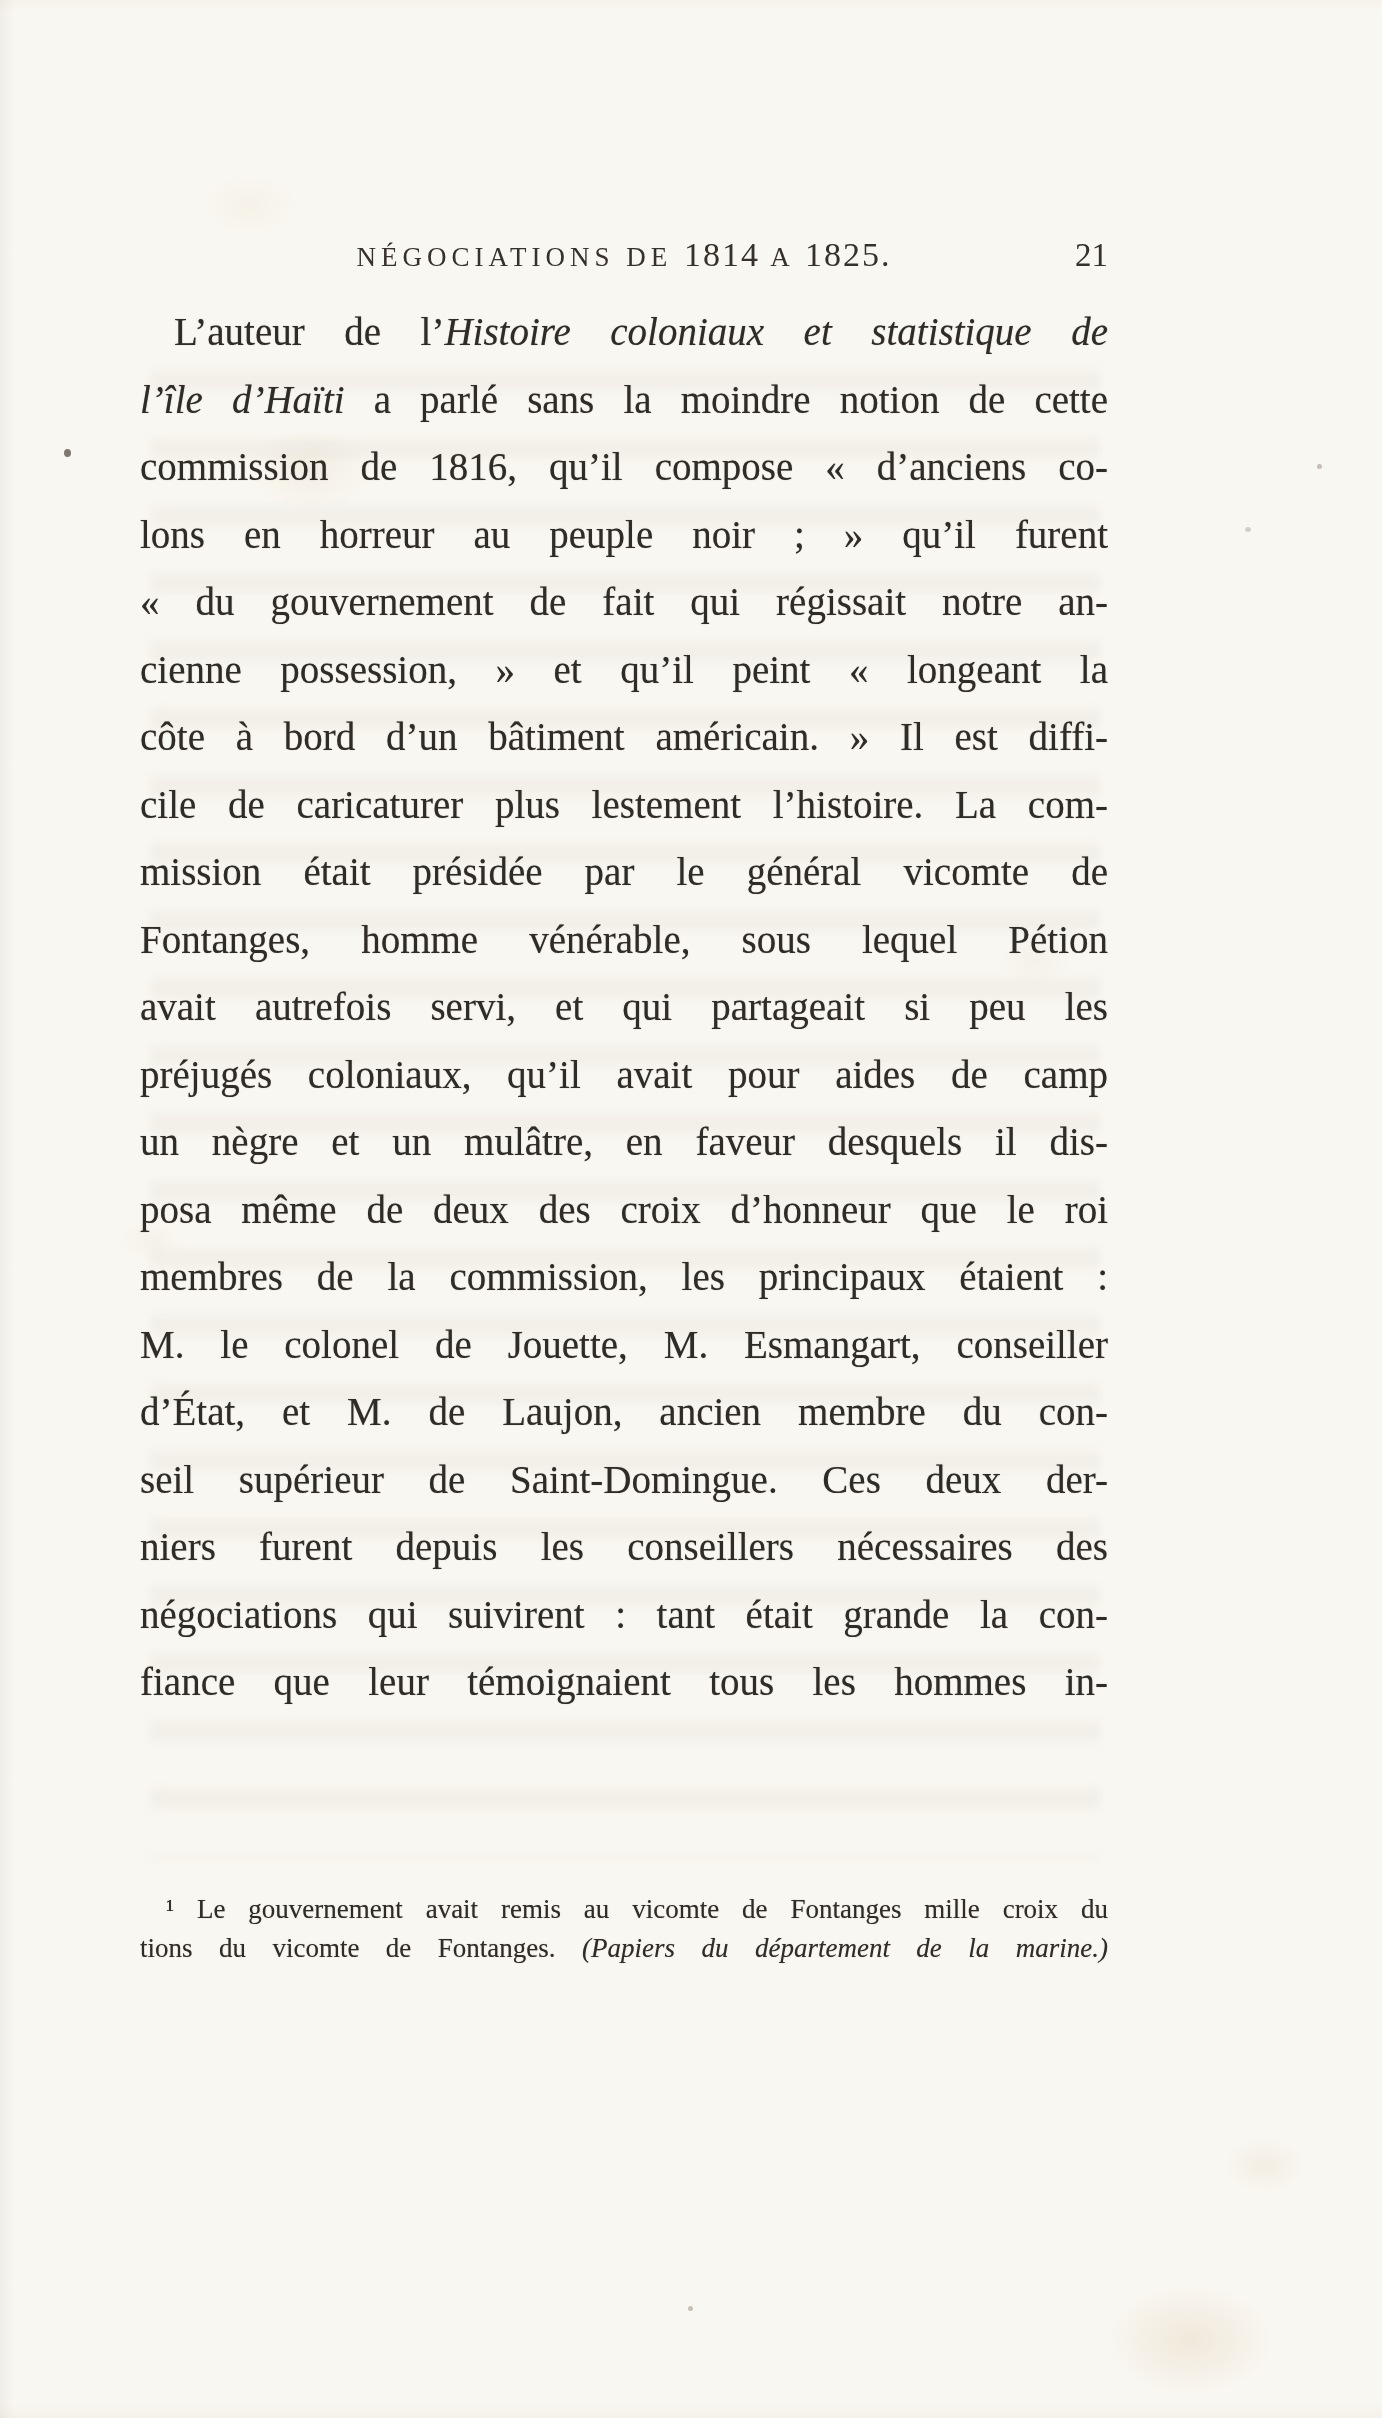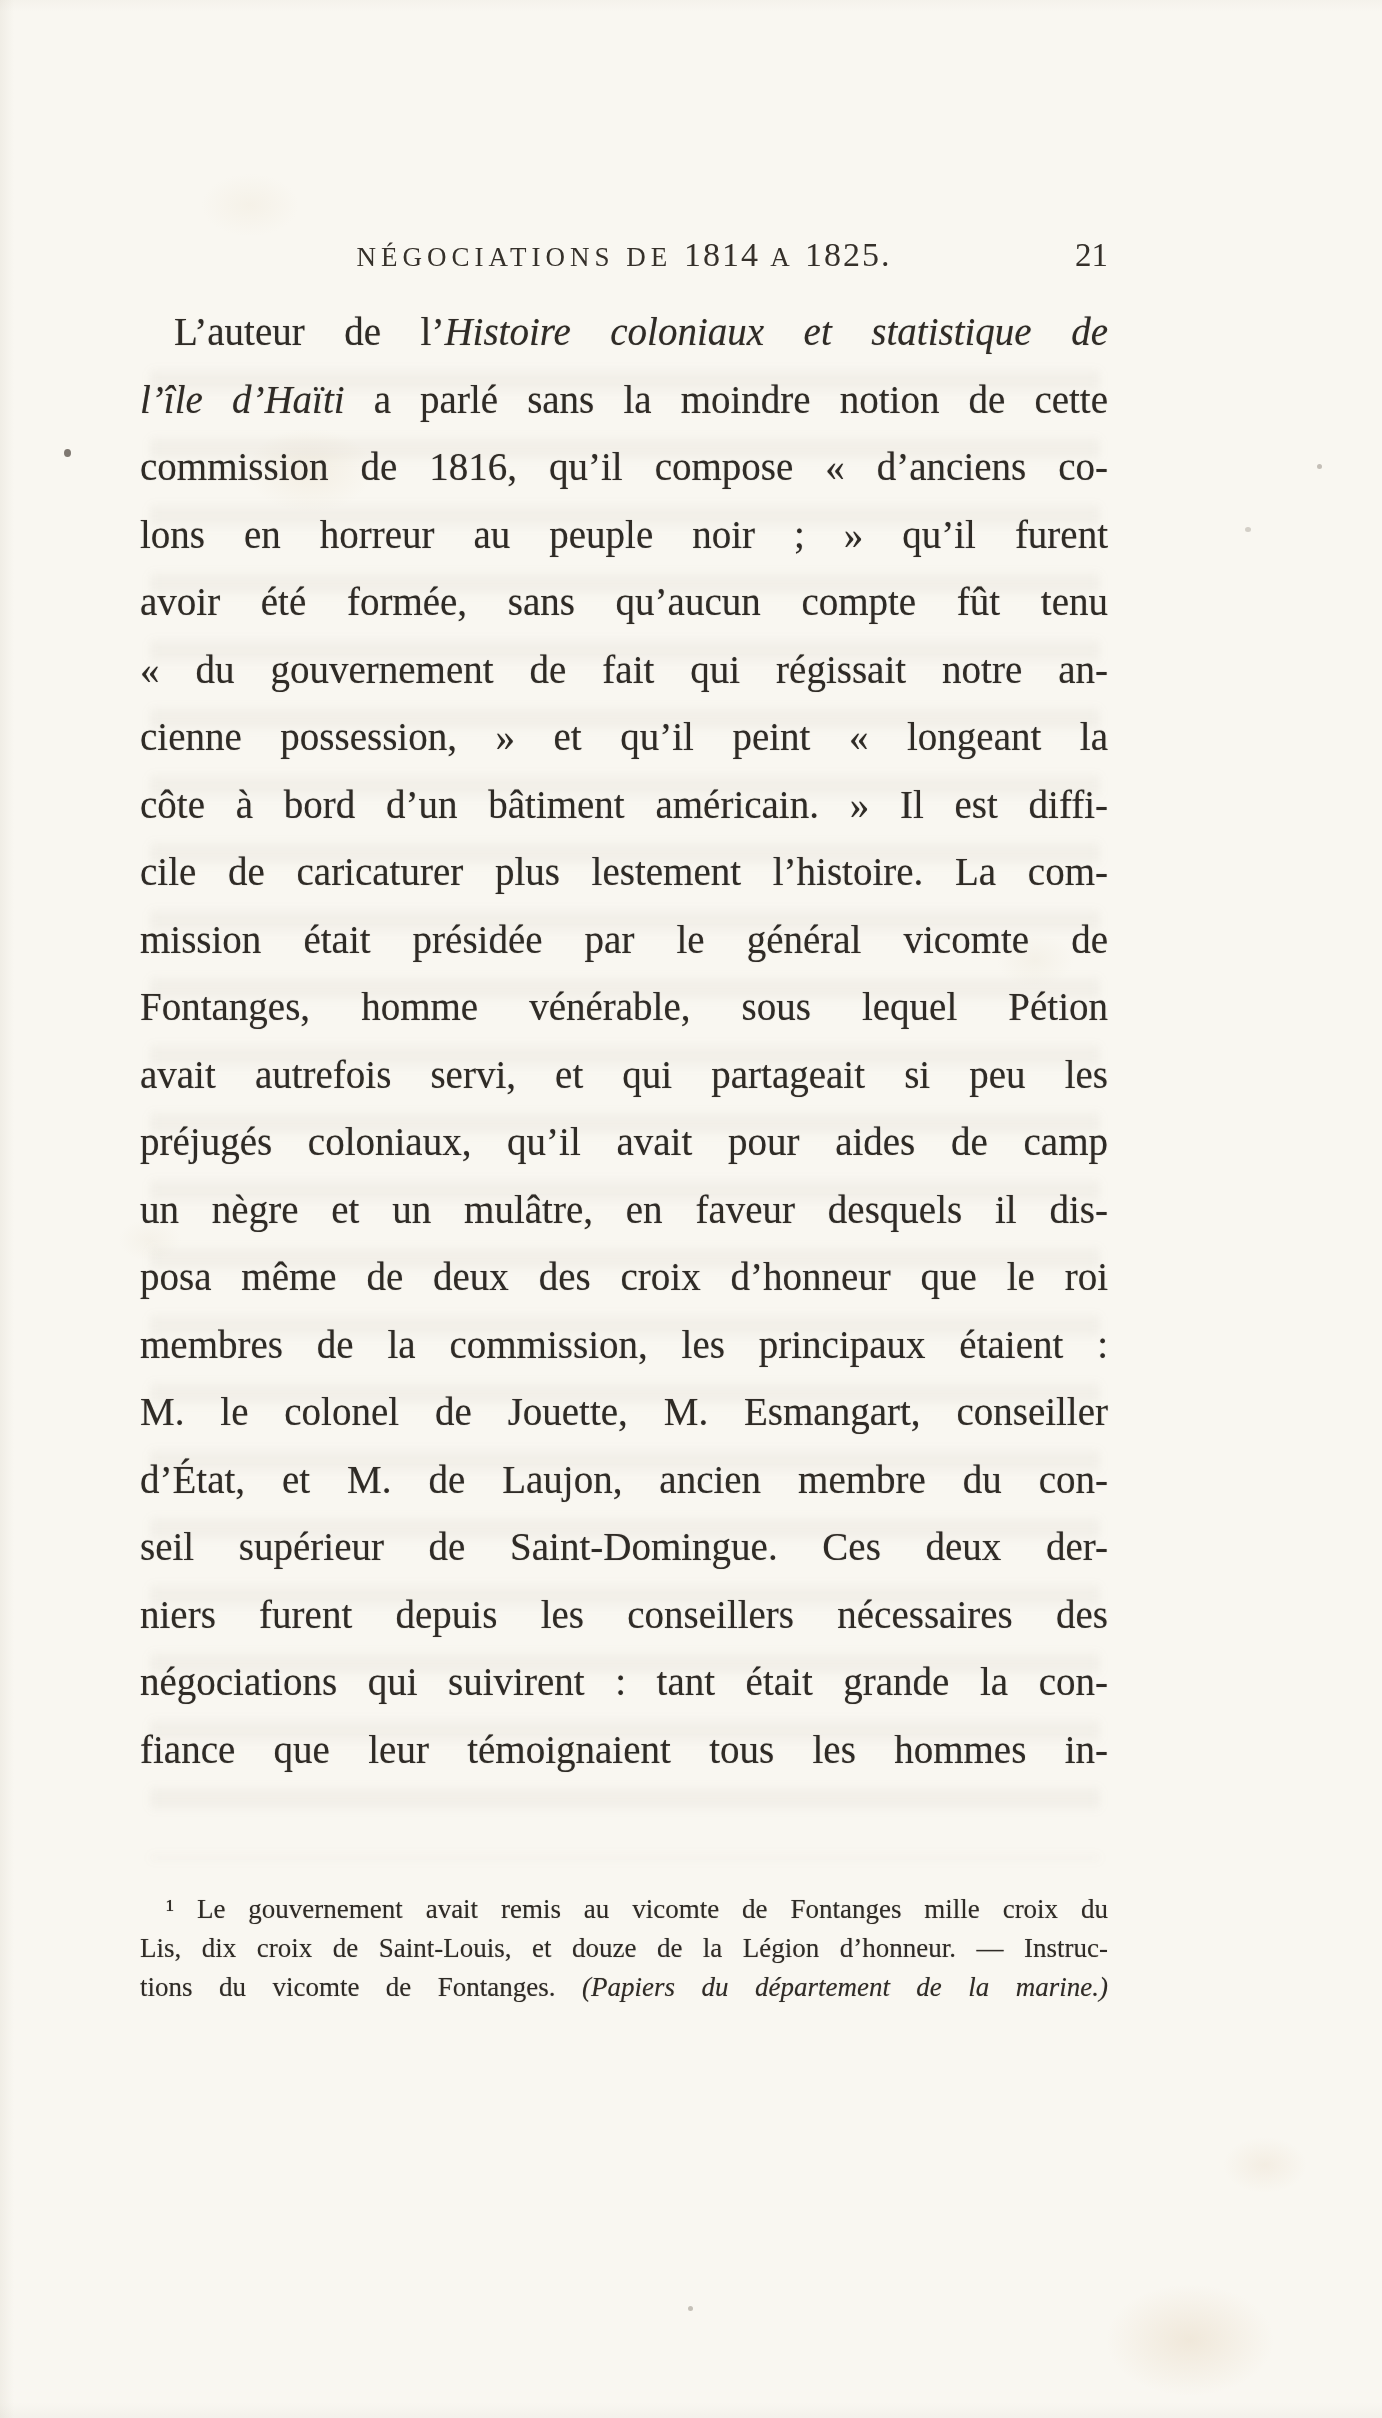--- a/index.html
+++ b/index.html
@@ -80,21 +80,20 @@
   <header class="running-head">
     <div class="head-title" id="head-title"><span class="caps">NÉGOCIATIONS DE </span><span class="fig">1814</span><span class="caps"> A </span><span class="fig">1825.</span></div>
     <div class="page-num">21</div>
   </header>
 
   <main class="text-block" id="body-lines">
       <div class="bline indent"><span>L’auteur de l’</span><span class="it">Histoire coloniaux et statistique de</span></div>
       <div class="bline"><span class="it">l’île d’Haïti</span><span> a parlé sans la moindre notion de cette</span></div>
       <div class="bline"><span>commission de 1816, qu’il compose « d’anciens co-</span></div>
       <div class="bline"><span>lons en horreur au peuple noir ; » qu’il furent</span></div>
-      <div class="bline"><span>avoir été formée, sans qu’aucun compte fût tenu</span></div>
       <div class="bline"><span>« du gouvernement de fait qui régissait notre an-</span></div>
       <div class="bline"><span>cienne possession, » et qu’il peint « longeant la</span></div>
       <div class="bline"><span>côte à bord d’un bâtiment américain. » Il est diffi-</span></div>
       <div class="bline"><span>cile de caricaturer plus lestement l’histoire. La com-</span></div>
       <div class="bline"><span>mission était présidée par le général vicomte de</span></div>
       <div class="bline"><span>Fontanges, homme vénérable, sous lequel Pétion</span></div>
       <div class="bline"><span>avait autrefois servi, et qui partageait si peu les</span></div>
       <div class="bline"><span>préjugés coloniaux, qu’il avait pour aides de camp</span></div>
       <div class="bline"><span>un nègre et un mulâtre, en faveur desquels il dis-</span></div>
       <div class="bline"><span>posa même de deux des croix d’honneur que le roi</span></div>
@@ -102,21 +101,20 @@
       <div class="bline"><span>M. le colonel de Jouette, M. Esmangart, conseiller</span></div>
       <div class="bline"><span>d’État, et M. de Laujon, ancien membre du con-</span></div>
       <div class="bline"><span>seil supérieur de Saint-Domingue. Ces deux der-</span></div>
       <div class="bline"><span>niers furent depuis les conseillers nécessaires des</span></div>
       <div class="bline"><span>négociations qui suivirent : tant était grande la con-</span></div>
       <div class="bline"><span>fiance que leur témoignaient tous les hommes in-</span></div>
     </main>
 
   <footer class="footnote" id="footnote-lines">
       <div class="fline indent"><span>¹ Le gouvernement avait remis au vicomte de Fontanges mille croix du</span></div>
-      <div class="fline"><span>Lis, dix croix de Saint-Louis, et douze de la Légion d’honneur. — Instruc-</span></div>
       <div class="fline"><span>tions du vicomte de Fontanges. </span><span class="it">(Papiers du département de la marine.)</span></div>
     </footer>
 
   <div class="speck s1"></div>
   <div class="speck s2"></div>
   <div class="speck s3"></div>
   <div class="speck s4"></div>
 
 </div>
 

